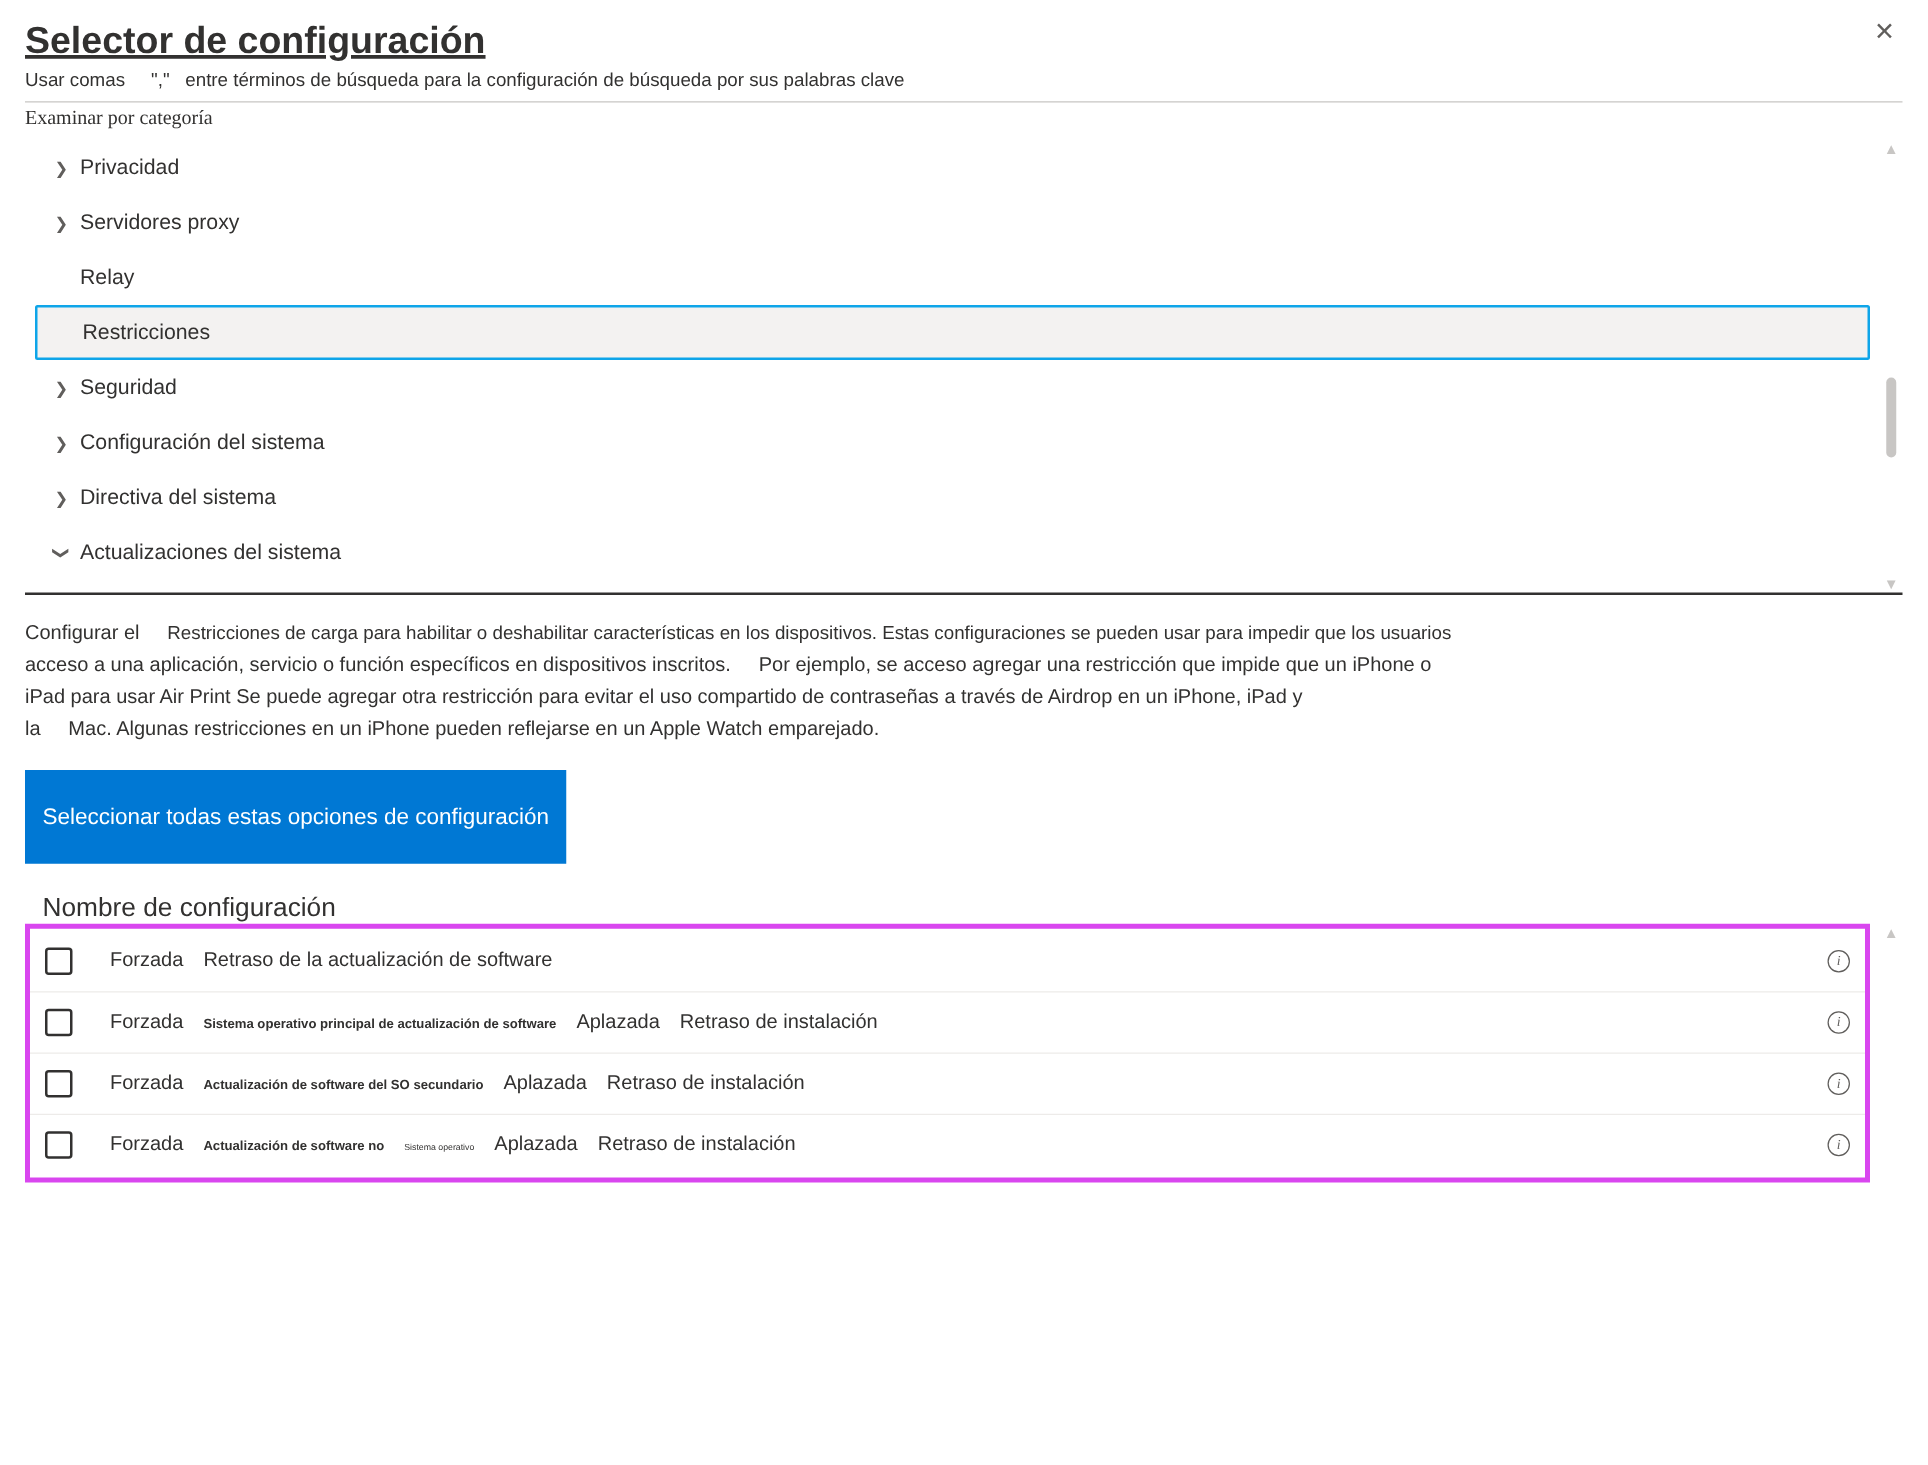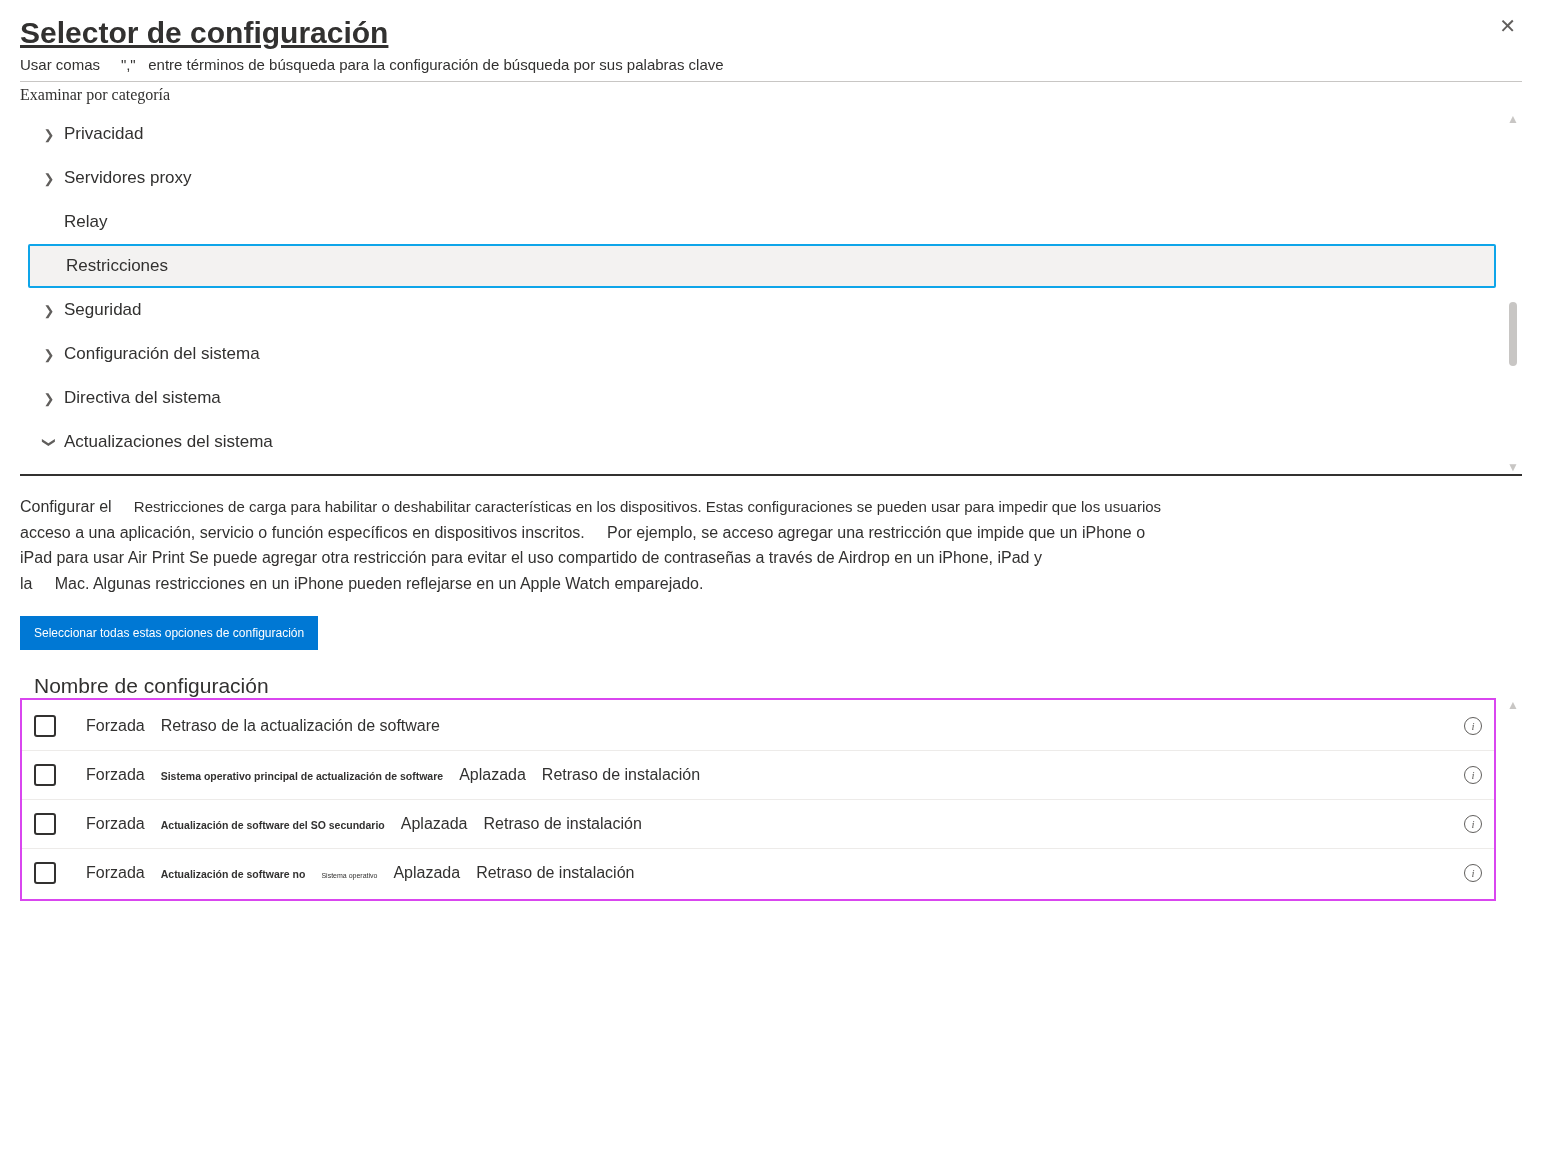--- a/index.html
+++ b/index.html
@@ -119,34 +119,34 @@
       justify-content: space-between;
       align-items: center;
       margin-bottom: 24px;
     }
     .count-text { font-size: 16px; }
     .count-number { font-size: 18px; margin-right: 4px; }
     .select-all-btn {
       background: #0078d4;
       color: #fff;
       border: none;
-      font-size: 12px;
-      padding: 10px 14px;
+      font-size: 18px;
+      padding: 27px 14px;
       cursor: pointer;
     }
     .col-header {
       font-size: 21px;
       margin-left: 14px;
     }
     .settings-area {
       position: relative;
       padding-right: 26px;
     }
     .settings-box {
-      border: 2px solid #d946ef;
+      border: 4px solid #d946ef;
       padding: 2px 0;
     }
     .setting-row {
       display: flex;
       align-items: center;
       padding: 13px 12px;
       border-bottom: 1px solid #edebe9;
     }
     .setting-row:last-child { border-bottom: none; }
     .checkbox {

